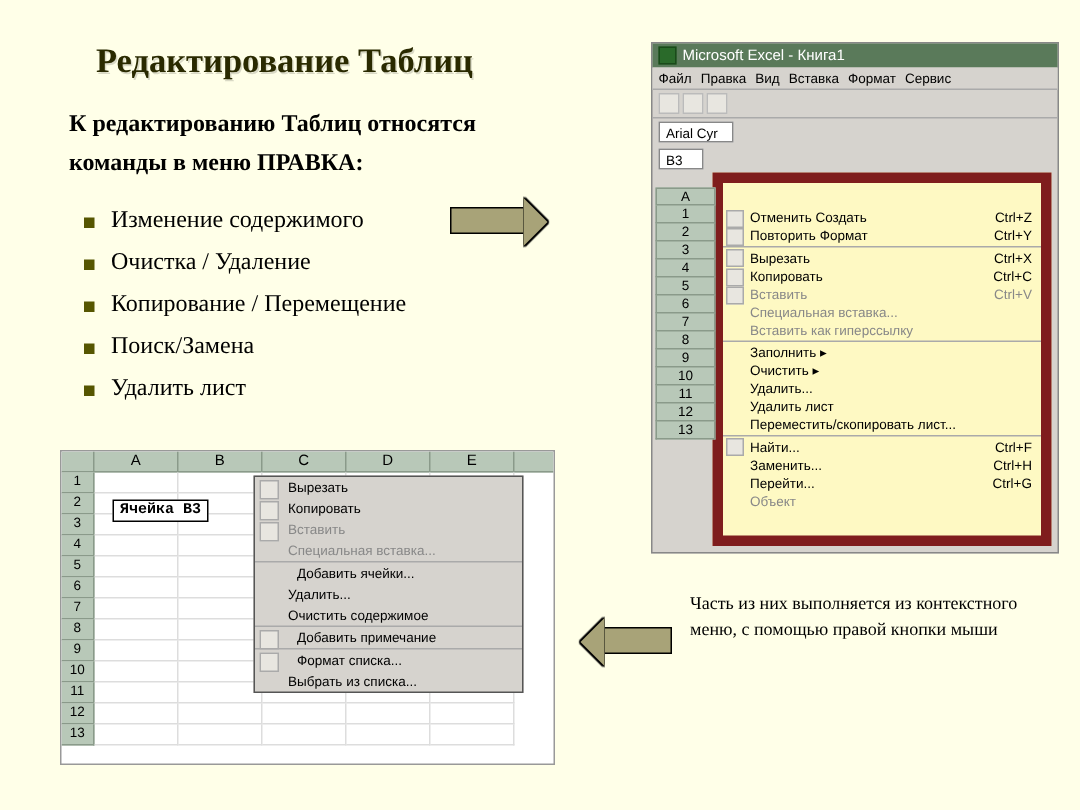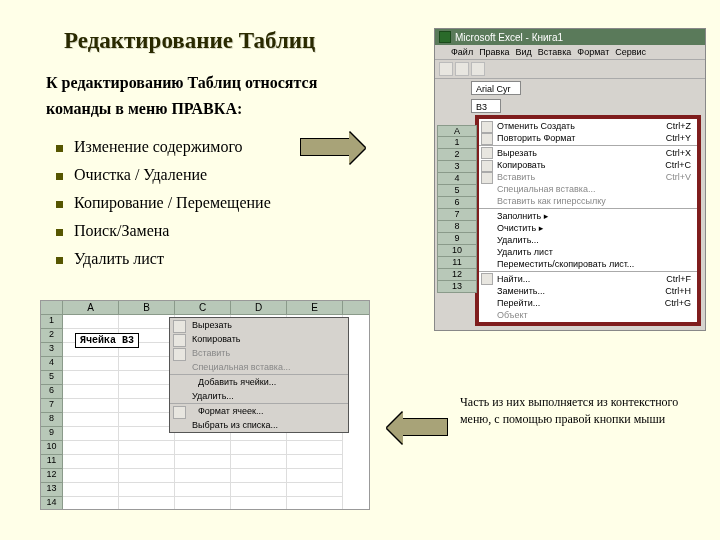--- a/index.html
+++ b/index.html
@@ -75,48 +75,47 @@
     gap: 4px;
     font-size: 10px;
   }
   .excel-top .titlebar .xicon {
     width: 12px; height: 12px; background: #2a6a2a;
     display: inline-block; border: 1px solid #1a4a1a;
   }
   .excel-top .menubar {
     display: flex;
     gap: 6px;
-    padding: 2px 16px;
+    padding: 2px 4px;
     background: #d6d3ce;
     border-bottom: 1px solid #aaa;
     font-size: 9px;
   }
   .excel-top .tools {
     display: flex;
     gap: 2px;
     padding: 2px 4px;
     border-bottom: 1px solid #aaa;
   }
   .excel-top .tools .tb {
     width: 14px; height: 14px; background: #e8e6e0; border: 1px solid #bbb;
   }
   .excel-top .editmenu {
-    background: #ffffff;
-    border: 4px solid #7f1d1d;
+    background: #fef9c3;
+    border: 7px solid #7f1d1d;
     margin: 0 4px 4px 40px;
-    padding: 1px 0;
+    padding: 17px 0;
     font-size: 9px;
   }
   .excel-top .cellref {
     display: flex;
     gap: 2px;
     padding: 2px 4px;
     align-items: flex-start;
     font-size: 9px;
-    margin-left: 32px;
   }
   .excel-top .cellref .box {
     border: 1px solid #888; background: #fff; padding: 0 4px; height: 14px; line-height: 14px;
   }
   .excel-top .em-row {
     display: flex;
     justify-content: space-between;
     padding: 1px 6px 1px 18px;
     position: relative;
     white-space: nowrap;
@@ -480,38 +479,32 @@
         <div class="cell"></div>
       </div>
       <div class="grow">
         <div class="rh">13</div>
         <div class="cell"></div>
         <div class="cell"></div>
         <div class="cell"></div>
         <div class="cell"></div>
         <div class="cell"></div>
       </div>
-      <div class="grow">
-        <div class="rh">14</div>
-        <div class="cell"></div>
-        <div class="cell"></div>
-        <div class="cell"></div>
-        <div class="cell"></div>
-        <div class="cell"></div>
-      </div>
     </div>
   <div class="celllabel">Ячейка В3</div>
   <div class="ctx" id="ctxmenu">
       <div class="crow"><span class="ci"></span><span>Вырезать</span></div>
       <div class="crow"><span class="ci"></span><span>Копировать</span></div>
       <div class="crow gray"><span class="ci"></span><span>Вставить</span></div>
       <div class="crow gray"><span>Специальная вставка...</span></div>
       <div class="crow sep"><span>Добавить ячейки...</span></div>
       <div class="crow"><span>Удалить...</span></div>
-      <div class="crow sep"><span class="ci"></span><span>Формат ячеек...</span></div>
+      <div class="crow"><span>Очистить содержимое</span></div>
+      <div class="crow sep"><span class="ci"></span><span>Добавить примечание</span></div>
+      <div class="crow sep"><span class="ci"></span><span>Формат списка...</span></div>
       <div class="crow"><span>Выбрать из списка...</span></div>
     </div>
 </div>
 
 <div class="arrow left" style="left:402px; top:418px; width:46px;">
   <div class="head"></div>
 </div>
 
 <div class="note">Часть из них выполняется  из контекстного меню, с помощью правой кнопки мыши</div>
 

